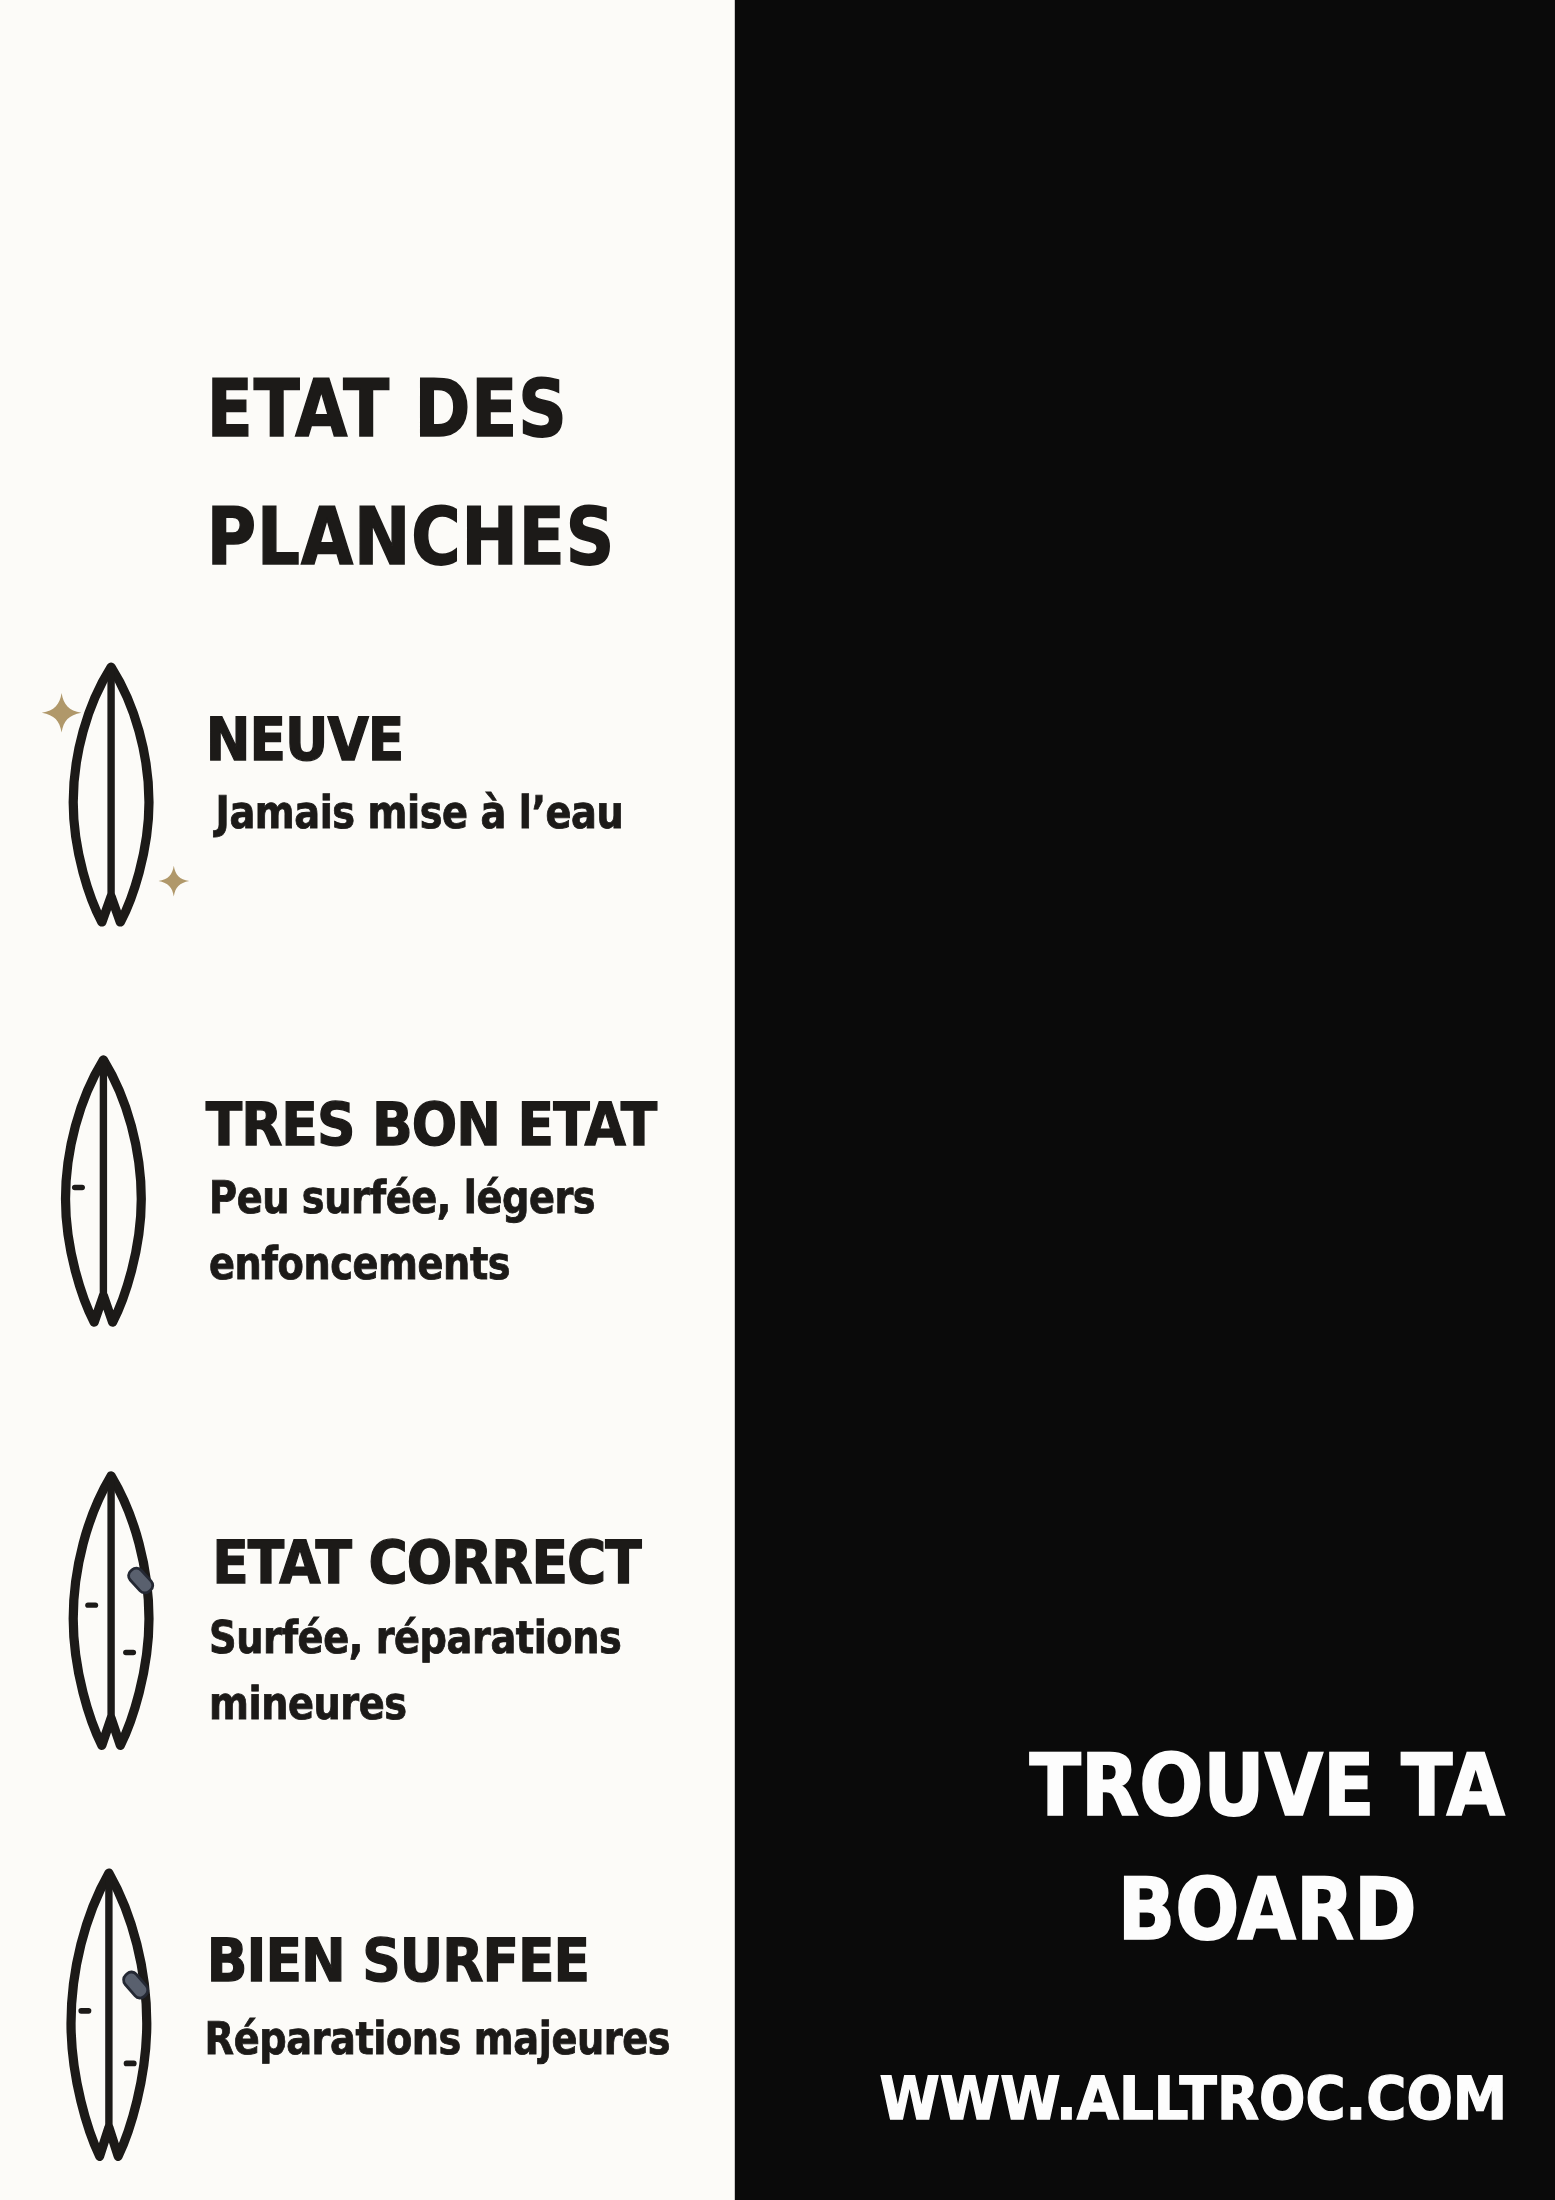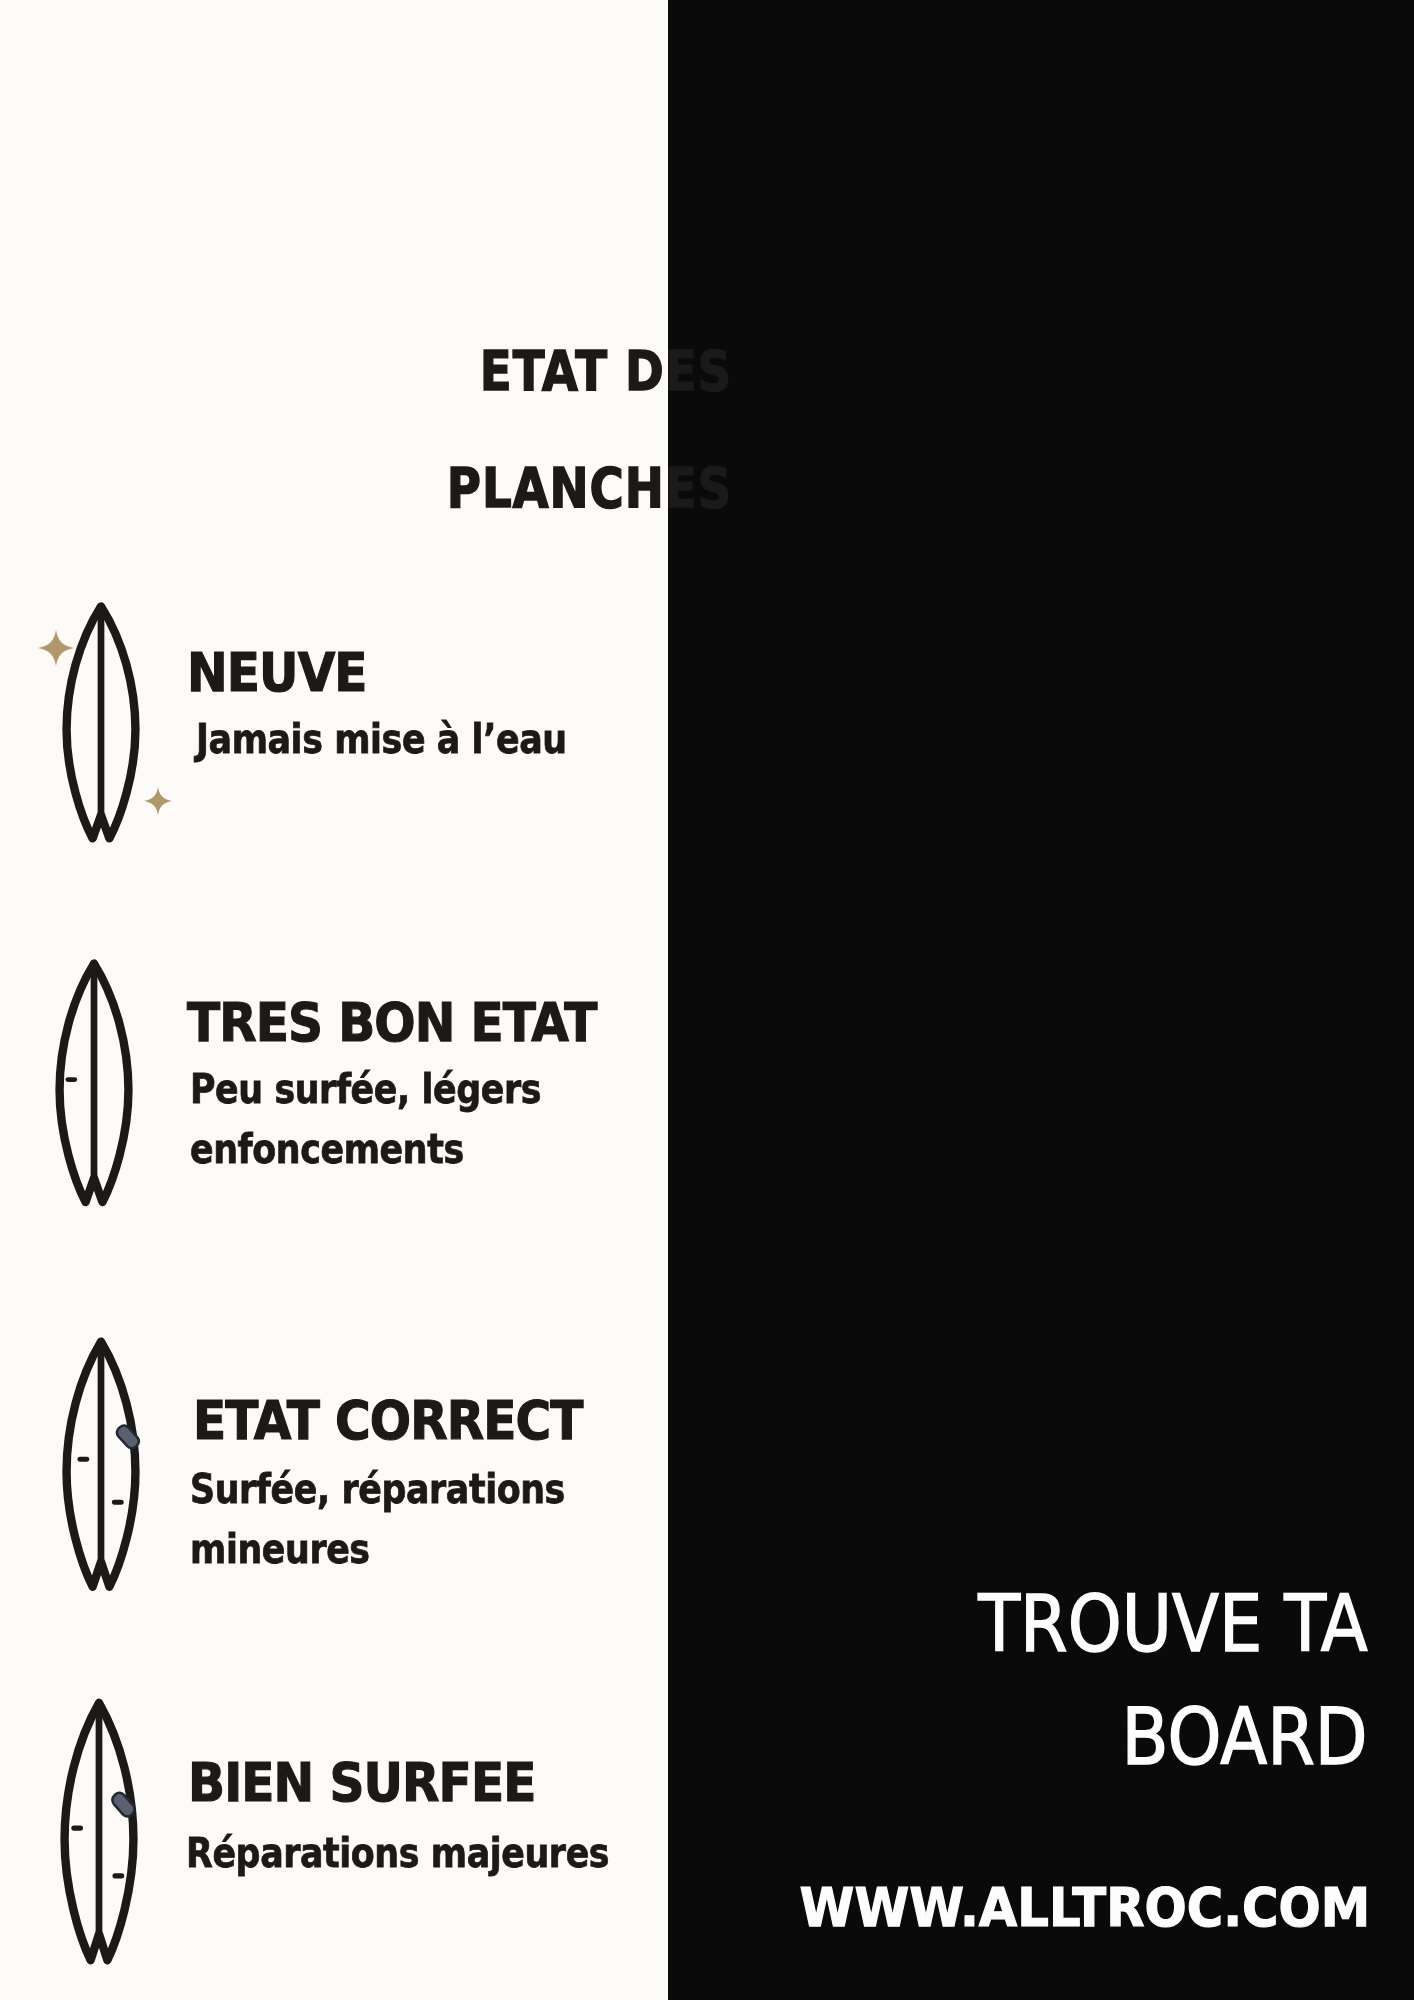--- a/index.html
+++ b/index.html
@@ -9,21 +9,21 @@
   html,body{margin:0;padding:0;background:#e8e8e8;}
   .page{
     position:relative;width:1414px;height:2000px;overflow:hidden;
     background:var(--page_bg);
     font-family:"DejaVu Sans","Liberation Sans",sans-serif;
     color:var(--ink);
   }
   .right-col{position:absolute;left:668px;top:0;width:746px;height:2000px;background:var(--panel_bg);}
   .title{
     position:absolute;left:140px;top:313px;width:640px;margin:0;
-    text-align:right;font-size:55px;line-height:117px;font-weight:900;
+    text-align:left;font-size:72px;line-height:117px;font-weight:900;
     letter-spacing:1px;color:var(--ink);-webkit-text-stroke:1.5px var(--ink);
   }
   .title .tl{display:block;transform:scaleX(.85);transform-origin:50% 50%;white-space:nowrap;}
   .cond-title{
     position:absolute;margin:0;font-size:54px;line-height:56px;font-weight:900;
     letter-spacing:-1px;white-space:nowrap;transform:scaleX(.9);transform-origin:0 0;
     -webkit-text-stroke:1.2px var(--ink);
   }
   .cond-desc{
     position:absolute;margin:0;font-size:41px;line-height:60px;font-weight:700;
@@ -42,22 +42,22 @@
   .board svg{display:block;width:100%;height:100%;}
   .s1 .board{left:59px;top:600px;width:84px;height:251px}
   .s2 .board{left:52px;top:957px;width:84px;height:258px}
   .s3 .board{left:59px;top:1335px;width:84px;height:265px}
   .s4 .board{left:57px;top:1696px;width:84px;height:278px}
   .sparkle{position:absolute;color:var(--sparkle);}
   .sparkle svg{display:block;width:100%;height:100%;}
   .sp-big{left:38px;top:628px;width:36px;height:40px}
   .sp-small{left:144px;top:786px;width:28px;height:30px}
   .headline{
-    position:absolute;right:46px;top:1568px;margin:0;text-align:right;
-    font-size:78px;line-height:113px;font-weight:400;color:var(--text_light);
+    position:absolute;right:46px;top:1568px;margin:0;text-align:center;
+    font-size:78px;line-height:113px;font-weight:700;color:var(--text_light);
     -webkit-text-stroke:1.5px var(--text_light);
   }
   .headline .hl{display:block;transform:scaleX(.88);transform-origin:100% 50%;white-space:nowrap;}
   .website{
     position:absolute;right:44px;top:1881px;margin:0;
     font-size:54px;line-height:54px;font-weight:900;color:var(--text_light);
     transform:scaleX(.92);transform-origin:100% 0;white-space:nowrap;
     -webkit-text-stroke:1.2px var(--text_light);
   }
 </style>

